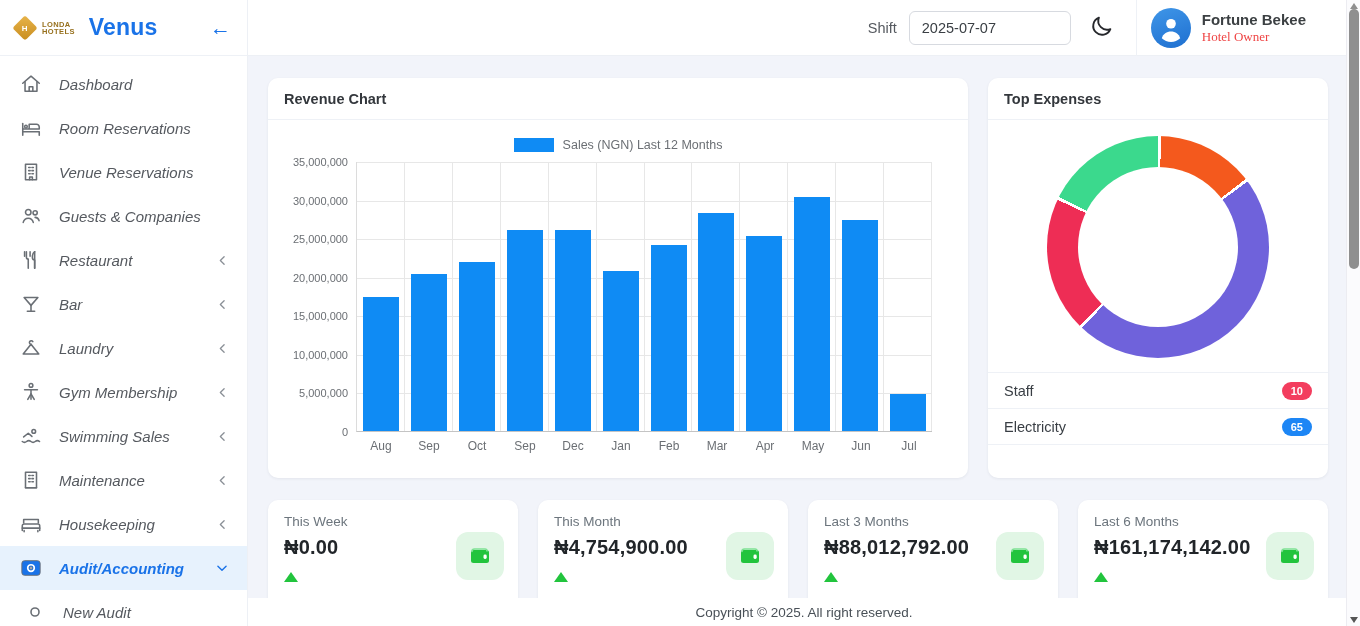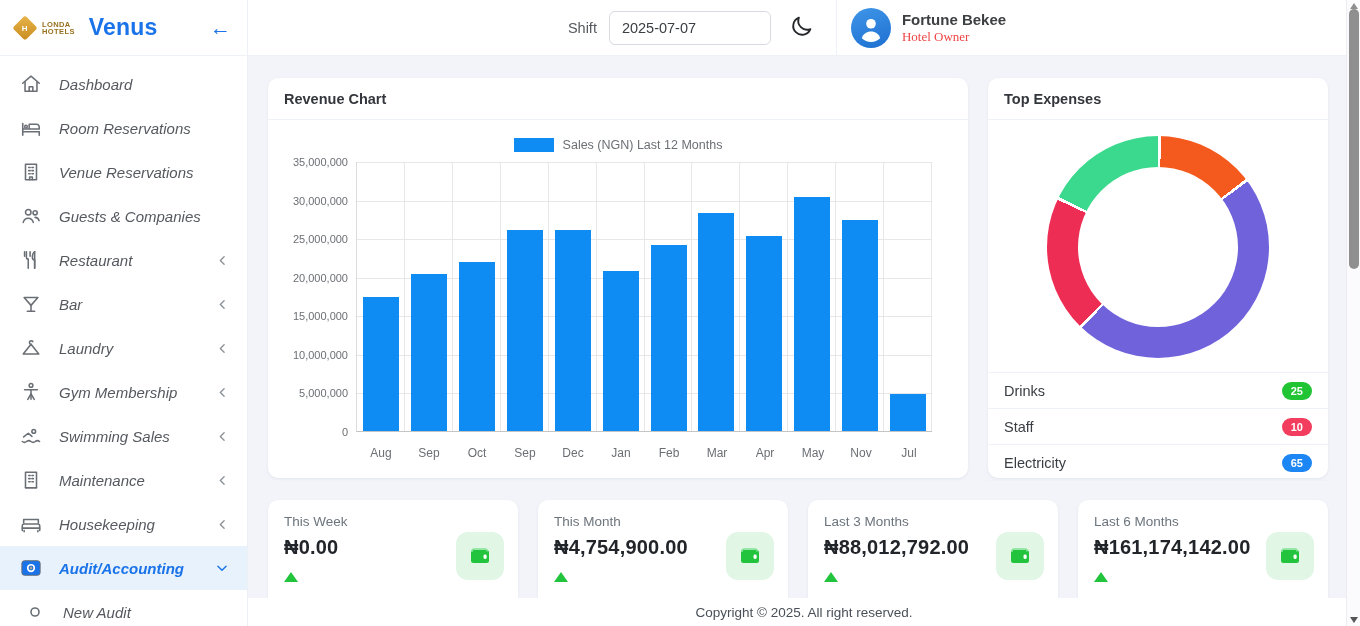--- a/index.html
+++ b/index.html
@@ -22,21 +22,21 @@
   .nav-label { font-size:15px; color:#55595f; white-space:nowrap;font-style:italic; }
   .nav-chevron { margin-left:auto; color:#8b9097; display:flex; }
   .nav-item.active { background:#e7f2fd; }
   .nav-item.active .nav-label { color:#1a73e8; font-weight:bold; }
   .nav-item.active .nav-chevron { color:#1a73e8; }
   .nav-item.sub { padding-left:28px; }
   .nav-item.sub .icon { width:14px; flex-basis:14px; margin-right:4px; }
 
   
   .main { position:relative; flex:1; height:626px; display:flex; flex-direction:column; background:#f2f4fa; }
-  .topbar { height:56px; background:#fff; border-bottom:1px solid #edf0f5; display:flex; align-items:center; justify-content:center; padding-right:34px; flex:0 0 56px; }
+  .topbar { height:56px; background:#fff; border-bottom:1px solid #edf0f5; display:flex; align-items:center; justify-content:flex-end; padding-right:54px; flex:0 0 56px; }
   .shift-label { font-size:14.5px; color:#55595f; margin-right:12px; }
   .shift-input { width:162px; height:34px; border:1px solid #d7dae0; border-radius:6px; padding:0 12px; font-size:14.5px; color:#3a3f44; font-family:"Liberation Sans",sans-serif; background:#fff; }
   .moon-btn { background:none; border:none; margin-left:18px; cursor:pointer; display:flex; }
   .topbar-divider { width:1px; height:56px; background:#eef1f6; margin:0 14px 0 22px; }
   .user-chip { display:flex; align-items:center; gap:11px; cursor:pointer; }
   .avatar { width:40px; height:40px; border-radius:50%; background:linear-gradient(160deg,#3f96e8,#1e6fd0); display:flex; align-items:center; justify-content:center; }
   .user-name { font-size:15px; font-weight:bold; color:#3c4043; line-height:18px; }
   .user-role { font-size:13px; color:#ef4444;font-family:Liberation Serif, serif; }
 
   .content { padding:22px 28px 0 20px; flex:1; }
@@ -50,21 +50,21 @@
   .legend-swatch { width:40px; height:14px; }
   .legend-label { font-size:12.5px; color:#6b6f74; }
   .chart-wrap { display:flex; padding:0 24px 0 14px; }
   .y-axis { position:relative; width:74px; height:270px; flex:0 0 74px; }
   .y-tick { position:absolute; right:8px; font-size:11px; color:#6b6f74; transform:translateY(-50%); white-space:nowrap; }
   .plot-area { position:relative; width:576px; height:270px; border-left:1px solid #dcdcdc; border-bottom:1px solid #c4c4c4; display:flex; }
   .grid-h { position:absolute; left:0; right:0; height:1px; background:#e7e7e7; }
   .bar-col { position:relative; width:48px; height:100%; border-right:1px solid #e7e7e7; }
   .bar { position:absolute; bottom:0; left:6px; width:36px; background:#0f8bf4; }
   .x-axis { display:flex; margin-left:88px; padding-left:1px; }
-  .x-label { width:48px; text-align:center; font-size:12px; color:#6b6f74; margin-top:14px; }
+  .x-label { width:48px; text-align:center; font-size:12px; color:#6b6f74; margin-top:7px; }
 
   
   .expenses-card { width:340px; height:400px; display:flex; flex-direction:column; }
   .donut-zone { display:flex; justify-content:center; padding:16px 0 14px; }
   .donut { position:relative; width:222px; height:222px; border-radius:50%; }
   .donut-hole { position:absolute; left:31px; top:31px; width:160px; height:160px; background:#fff; border-radius:50%; }
   .expense-list { border-top:1px solid #eef1f6; }
   .expense-row { display:flex; align-items:center; justify-content:space-between; padding:8px 16px; border-bottom:1px solid #eef1f6; height:36px; }
   .expense-label { font-size:14.5px; color:#393e44; }
   .badge { min-width:30px; padding:3px 9px; border-radius:11px; color:#fff; font-size:11px; font-weight:bold; text-align:center; }
@@ -375,37 +375,33 @@
               <span class="x-label">Aug</span>
               <span class="x-label">Sep</span>
               <span class="x-label">Oct</span>
               <span class="x-label">Sep</span>
               <span class="x-label">Dec</span>
               <span class="x-label">Jan</span>
               <span class="x-label">Feb</span>
               <span class="x-label">Mar</span>
               <span class="x-label">Apr</span>
               <span class="x-label">May</span>
-              <span class="x-label">Nov</span>
+              <span class="x-label">Jun</span>
               <span class="x-label">Jul</span>
             </div>
         </section>
 
         <section class="card expenses-card">
           <div class="card-header">Top Expenses</div>
           <div class="donut-zone">
             <div class="donut" id="donut" style="background: conic-gradient(rgb(255, 255, 255) 0%, rgb(255, 255, 255) 0.45%, rgb(244, 89, 29) 0.45%, rgb(244, 89, 29) 14.5%, rgb(255, 255, 255) 14.5%, rgb(255, 255, 255) 14.95%, rgb(111, 98, 219) 14.95%, rgb(111, 98, 219) 62%, rgb(255, 255, 255) 62%, rgb(255, 255, 255) 62.45%, rgb(238, 45, 85) 62.45%, rgb(238, 45, 85) 82%, rgb(255, 255, 255) 82%, rgb(255, 255, 255) 82.45%, rgb(59, 217, 141) 82.45%, rgb(59, 217, 141) 100%);">
               <div class="donut-hole"></div>
             </div>
           </div>
           <div class="expense-list" id="expense-list">
-              <div class="expense-row">
-                <span class="expense-label">Drinks</span>
-                <span class="badge" style="background:#21c433">25</span>
-              </div>
               <div class="expense-row">
                 <span class="expense-label">Staff</span>
                 <span class="badge" style="background:#f33d5e">10</span>
               </div>
               <div class="expense-row">
                 <span class="expense-label">Electricity</span>
                 <span class="badge" style="background:#1d86f5">65</span>
               </div>
             </div>
         </section>

